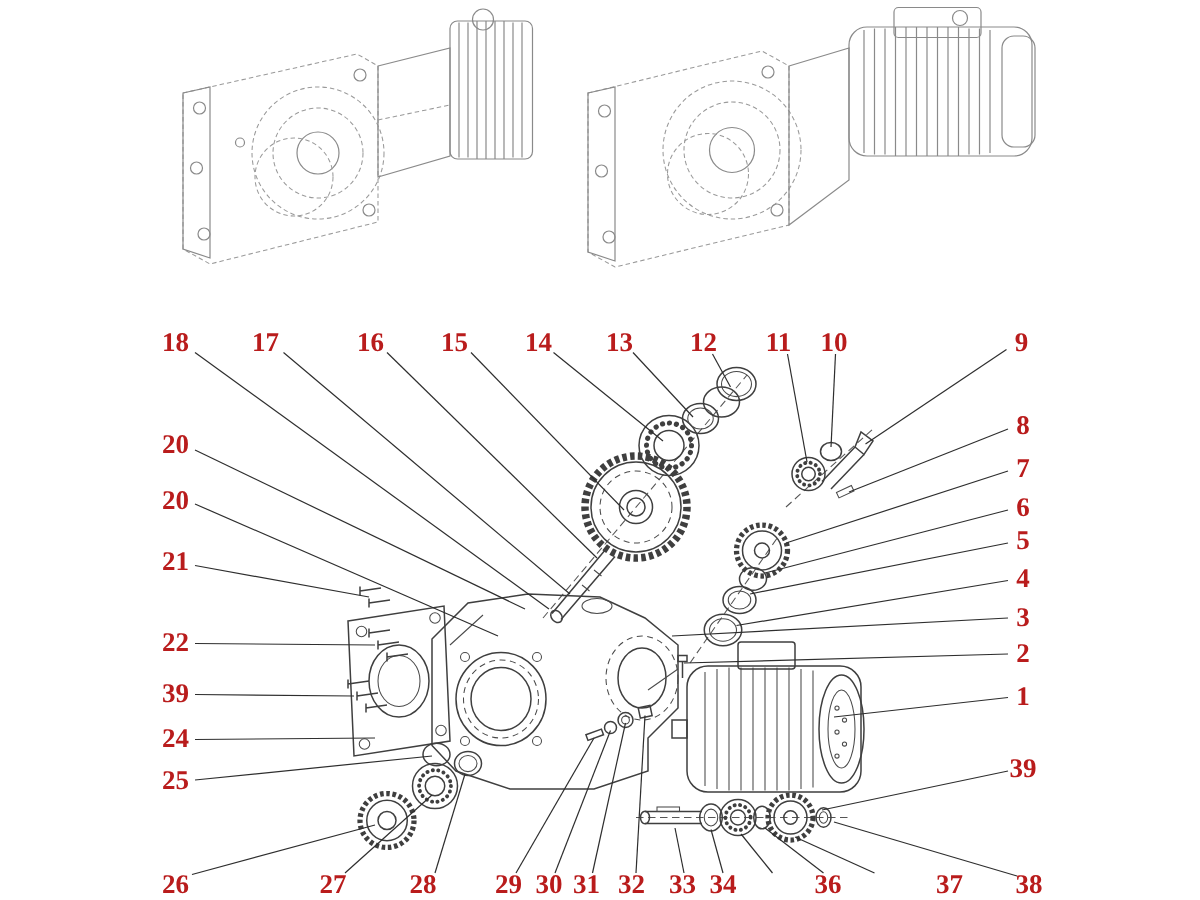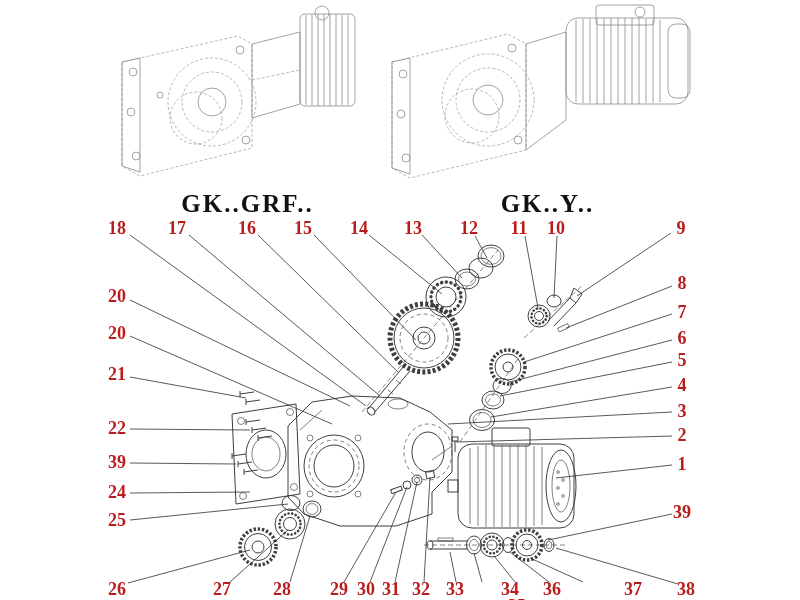--- a/index.html
+++ b/index.html
@@ -246,22 +246,20 @@
         <line x1="424" y1="582" x2="430" y2="477"></line>
         <line x1="456" y1="582" x2="450" y2="552"></line>
         <line x1="482" y1="582" x2="474" y2="553"></line>
         <line x1="515" y1="582" x2="494" y2="556"></line>
         <line x1="549" y1="582" x2="510" y2="552"></line>
         <line x1="583" y1="582" x2="530" y2="558"></line>
         <line x1="678" y1="584" x2="556" y2="548"></line>
       </g>
   </svg>
 
-  <div class="title" id="title-left">GK..GRF..</div>
-  <div class="title" id="title-right">GK..Y..</div>
 
   <div id="callout-layer">
       <div class="callout" style="left: 117px; top: 228px;">18</div>
       <div class="callout" style="left: 177px; top: 228px;">17</div>
       <div class="callout" style="left: 247px; top: 228px;">16</div>
       <div class="callout" style="left: 303px; top: 228px;">15</div>
       <div class="callout" style="left: 359px; top: 228px;">14</div>
       <div class="callout" style="left: 413px; top: 228px;">13</div>
       <div class="callout" style="left: 469px; top: 228px;">12</div>
       <div class="callout" style="left: 519px; top: 228px;">11</div>
@@ -284,20 +282,20 @@
       <div class="callout" style="left: 117px; top: 492px;">24</div>
       <div class="callout" style="left: 117px; top: 520px;">25</div>
       <div class="callout" style="left: 117px; top: 589px;">26</div>
       <div class="callout" style="left: 222px; top: 589px;">27</div>
       <div class="callout" style="left: 282px; top: 589px;">28</div>
       <div class="callout" style="left: 339px; top: 589px;">29</div>
       <div class="callout" style="left: 366px; top: 589px;">30</div>
       <div class="callout" style="left: 391px; top: 589px;">31</div>
       <div class="callout" style="left: 421px; top: 589px;">32</div>
       <div class="callout" style="left: 455px; top: 589px;">33</div>
-      <div class="callout" style="left: 482px; top: 589px; margin-left: 28px;">34</div>
+      <div class="callout" style="left: 482px; top: 589px;">34</div>
       <div class="callout" style="left: 517px; top: 589px; margin-top: 17px;">35</div>
       <div class="callout" style="left: 552px; top: 589px;">36</div>
       <div class="callout" style="left: 587px; top: 589px; margin-left: 46px;">37</div>
       <div class="callout" style="left: 686px; top: 589px;">38</div>
     </div>
 
 </div>
 
 </body></html>

